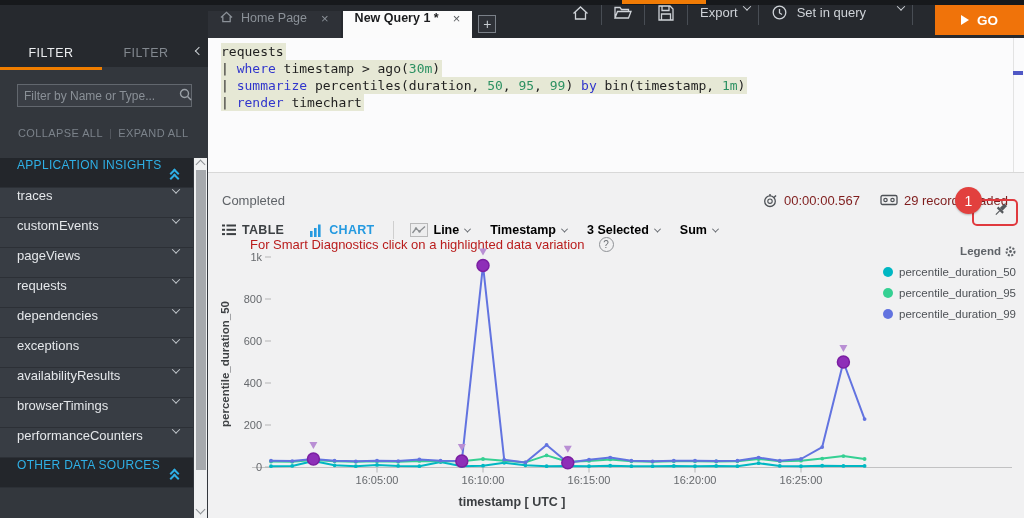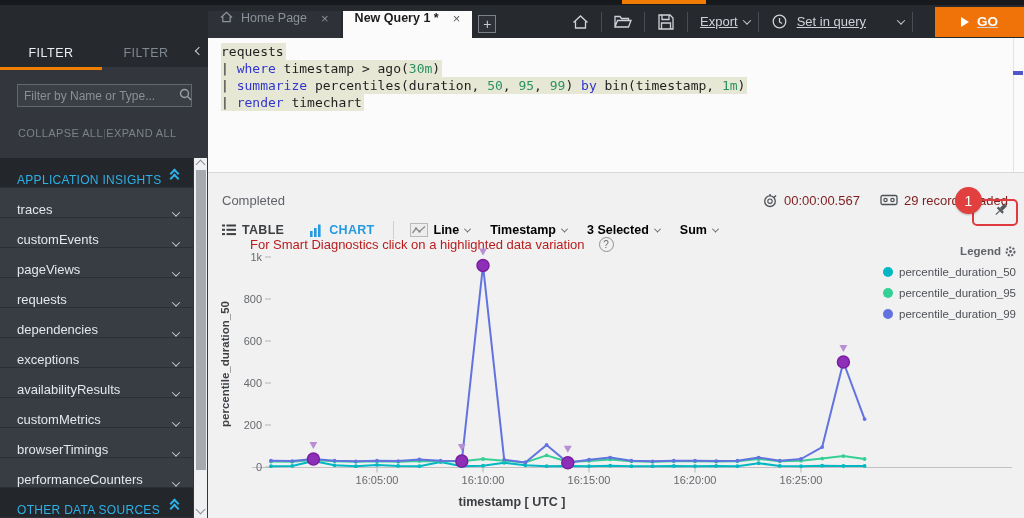--- a/index.html
+++ b/index.html
@@ -12,21 +12,21 @@
   .topstrip{ position:absolute; left:0; top:0; width:1024px; height:5px; background:#17191c; }
   .progress{ position:absolute; left:622px; top:0; width:84px; height:4px; background:#f07b05; }
   .tabs{ position:absolute; left:208px; top:11px; height:27px; display:flex; align-items:stretch; }
   .tab{ display:flex; gap:8px; padding:0 12px; font-size:12.5px; cursor:default; }
   .tab.inactive{ background:#2e3137; color:#8b9198; margin-right:2px; }
   .tab.active{ background:#fbfbfb; color:#1b1c1e; font-weight:bold; }
   .tab .close{ font-size:13px; color:#8b9198; padding-left:6px; }
   .tab.active .close{ color:#5a5d61; font-weight:normal; }
   .newtab{ width:18px; height:18px; margin:4px 0 0 6px; border:1px solid #7a8088; color:#c7ccd2;
            font-size:14px; line-height:16px; text-align:center; background:#2e3137; }
-  .top-actions{ position:absolute; right:0; top:5px; height:33px; display:flex; align-items:center; color:#cfd3d8;text-decoration:underline; }
+  .top-actions{ position:absolute; right:0; top:5px; height:33px; display:flex; color:#cfd3d8; }
   .tb-icon{ width:26px; display:flex; justify-content:center; }
   .vsep{ width:1px; height:20px; background:#484d54; margin:0 8px; }
   .tb-label{ font-size:13px; margin:0 6px 0 4px; }
   .chev{ display:inline-block; width:6px; height:6px; border-right:1.5px solid currentColor;
          border-bottom:1.5px solid currentColor; transform:rotate(45deg) translate(-1px,-1px); }
   .chev.left{ transform:rotate(135deg); }
   .go-btn{ margin-left:14px; width:89px; height:30px; background:#f0730a; color:#fff; display:flex;
            align-items:center; justify-content:center; gap:8px; font-weight:bold; font-size:13.5px; }
   .play{ width:0; height:0; border-left:8px solid #fff; border-top:5px solid transparent; border-bottom:5px solid transparent; }
 
@@ -35,24 +35,24 @@
   .schema-row{ position:relative; height:29px; background:#26292e; display:flex; align-items:center; }
   .schema-tab{ width:102px; text-align:center; color:#eceef0; font-size:12.5px; letter-spacing:.5px; }
   .filter-tab{ width:88px; text-align:center; color:#82888f; font-size:12.5px; letter-spacing:.5px; }
   .schema-underline{ position:absolute; left:0; bottom:-3px; width:102px; height:3px; background:#ef7d00; }
   .collapse-chev{ position:absolute; right:6px; top:10px; color:#cdd2d6; }
   .search-box{ position:relative; margin:17px 16px 0 17px; height:23px; border:1px solid #62676e;
                background:#3a3e45; display:flex; align-items:center; padding:0 6px; }
   .search-box input{ flex:1; background:transparent; border:none; outline:none; color:#b9bec4; font-size:12px;
                      font-family:"Liberation Sans", sans-serif; }
   .search-box input::placeholder{ color:#8a9097; }
-  .fold-row{ margin:20px 0 4px 18px; font-size:11px; color:#7b828a; letter-spacing:.4px; display:flex; gap:0; align-items:center;}
+  .fold-row{ margin:20px 0 4px 18px; font-size:11px; color:#7b828a; letter-spacing:.4px; display:flex; gap:6px; align-items:center;}
   .fold-sep{ color:#565b61; }
   .tree{ position:absolute; left:0; top:120px; width:193px; }
-  .tree-row{ position:relative; height:30px; display:flex; align-items:flex-end; padding:0 12px 0 17px;
+  .tree-row{ position:relative; height:30px; display:flex; align-items:flex-start; padding:0 12px 0 17px;
              background:#383d44; border-bottom:1px solid #2c3036; color:#e4e7ea; font-size:13px; }
   .tree-row .chev{ position:absolute; right:14px; color:#c3c8cd; }
   .tree-row.section{ background:#23262b; color:#2fb0e6; font-size:12px; letter-spacing:.3px; }
   .dbl-chev{ position:absolute; right:12px; top:12px; width:10px; height:10px; color:#2fb0e6; }
   .dbl-chev i{ position:absolute; left:0; width:7px; height:7px; border-left:2px solid currentColor;
                border-top:2px solid currentColor; transform:rotate(45deg); }
   .dbl-chev i:nth-child(1){ top:0; } .dbl-chev i:nth-child(2){ top:5px; }
   .sb-scroll{ position:absolute; right:1px; top:120px; width:13px; height:360px; background:#eff0f1; }
   .sb-thumb{ position:absolute; left:1.5px; top:12px; width:10px; height:300px; background:#a6a9ad; }
   .sb-arrow{ position:absolute; left:3px; width:7px; height:7px; color:#8d9094; }
@@ -214,24 +214,20 @@
         <div class="tree-row">
           <span>dependencies</span>
           <span class="chev"></span>
         </div>
         <div class="tree-row">
           <span>exceptions</span>
           <span class="chev"></span>
         </div>
         <div class="tree-row">
           <span>availabilityResults</span>
-          <span class="chev"></span>
-        </div>
-        <div class="tree-row">
-          <span>customMetrics</span>
           <span class="chev"></span>
         </div>
         <div class="tree-row">
           <span>browserTimings</span>
           <span class="chev"></span>
         </div>
         <div class="tree-row">
           <span>performanceCounters</span>
           <span class="chev"></span>
         </div>

